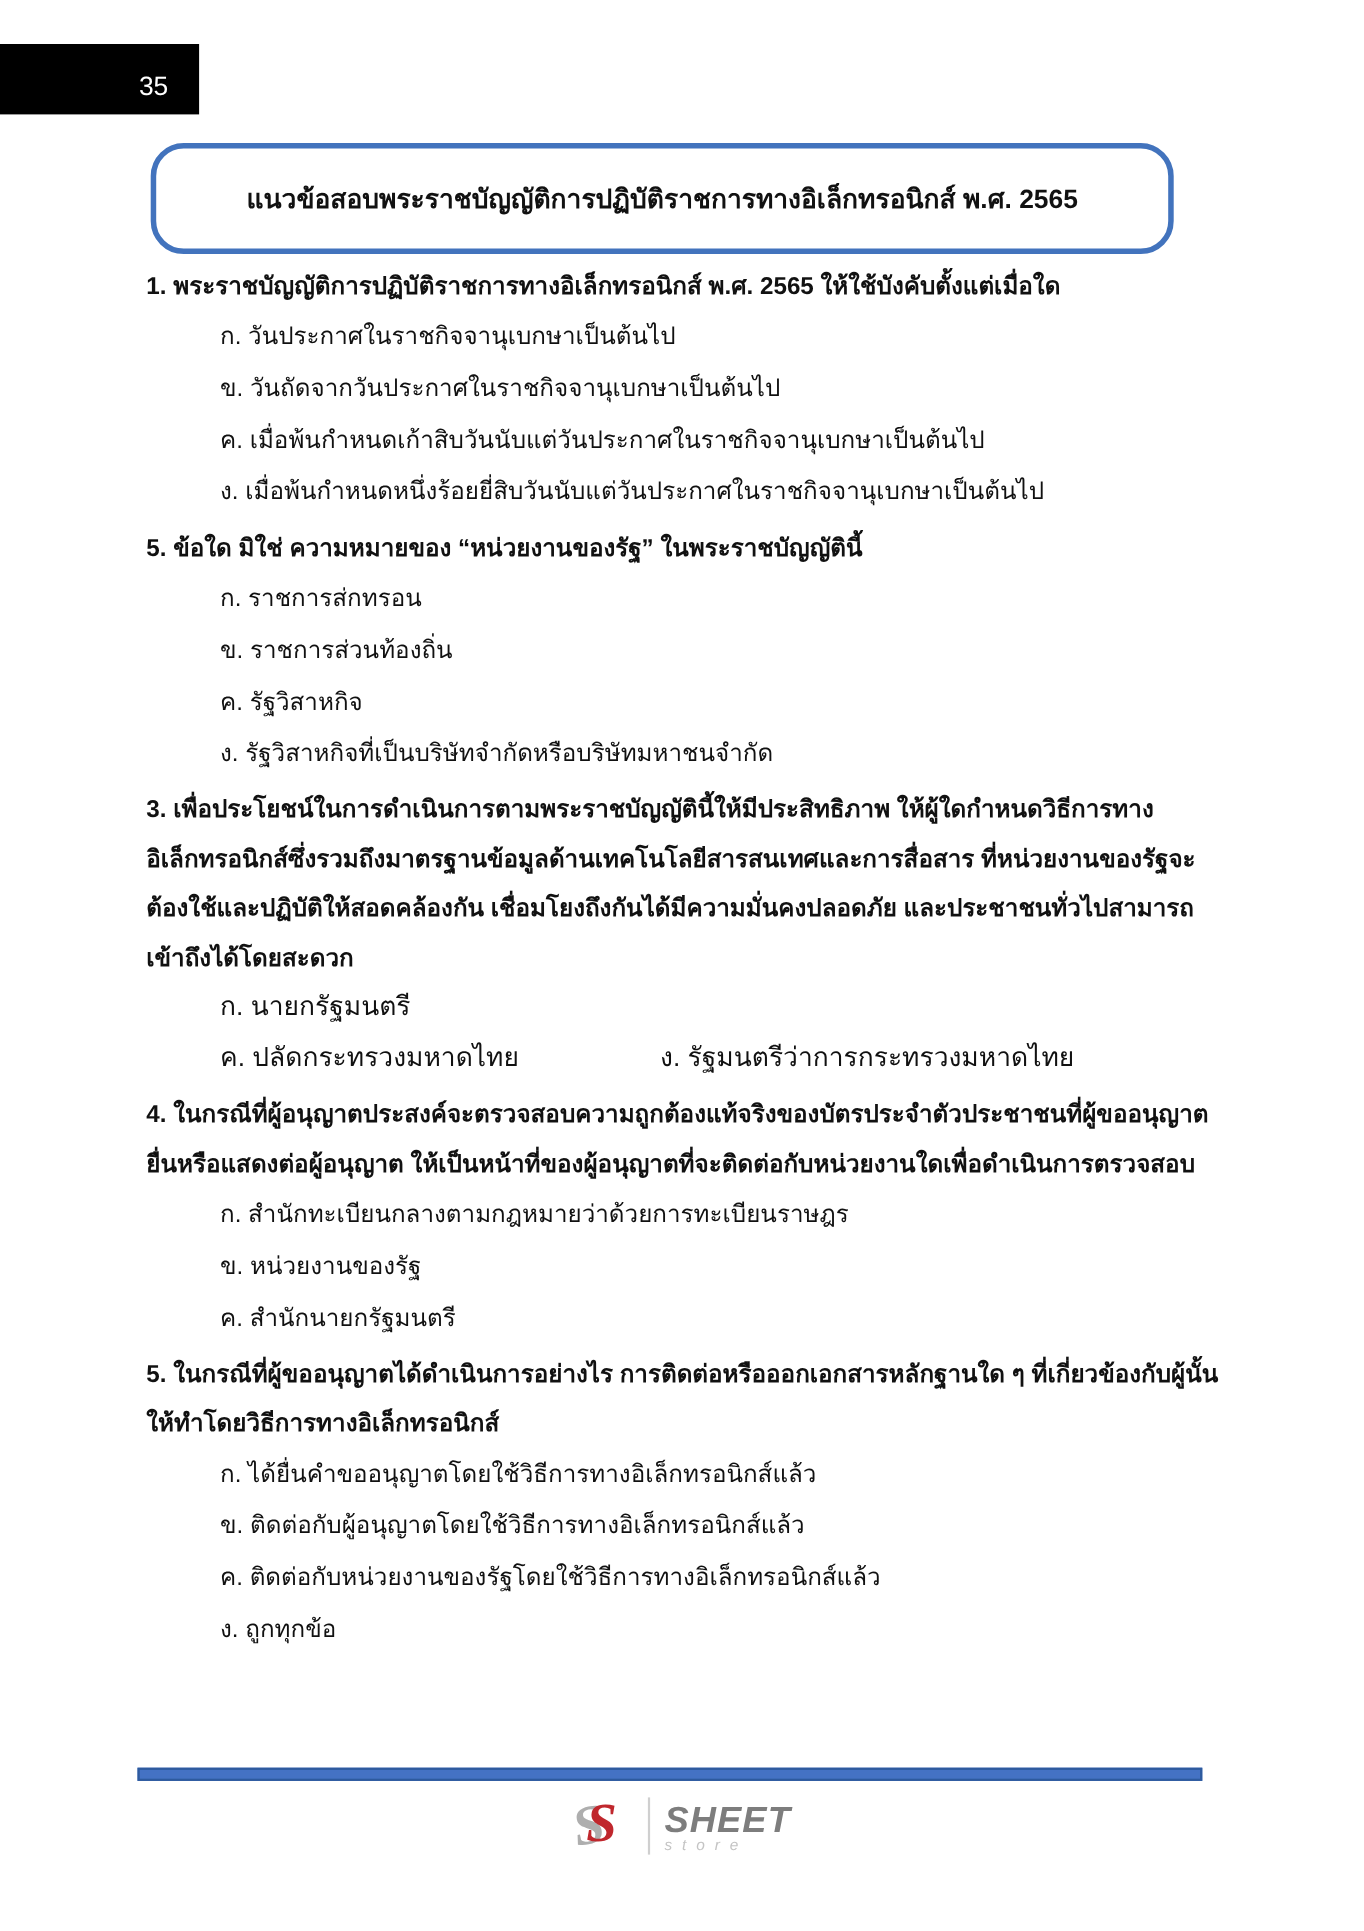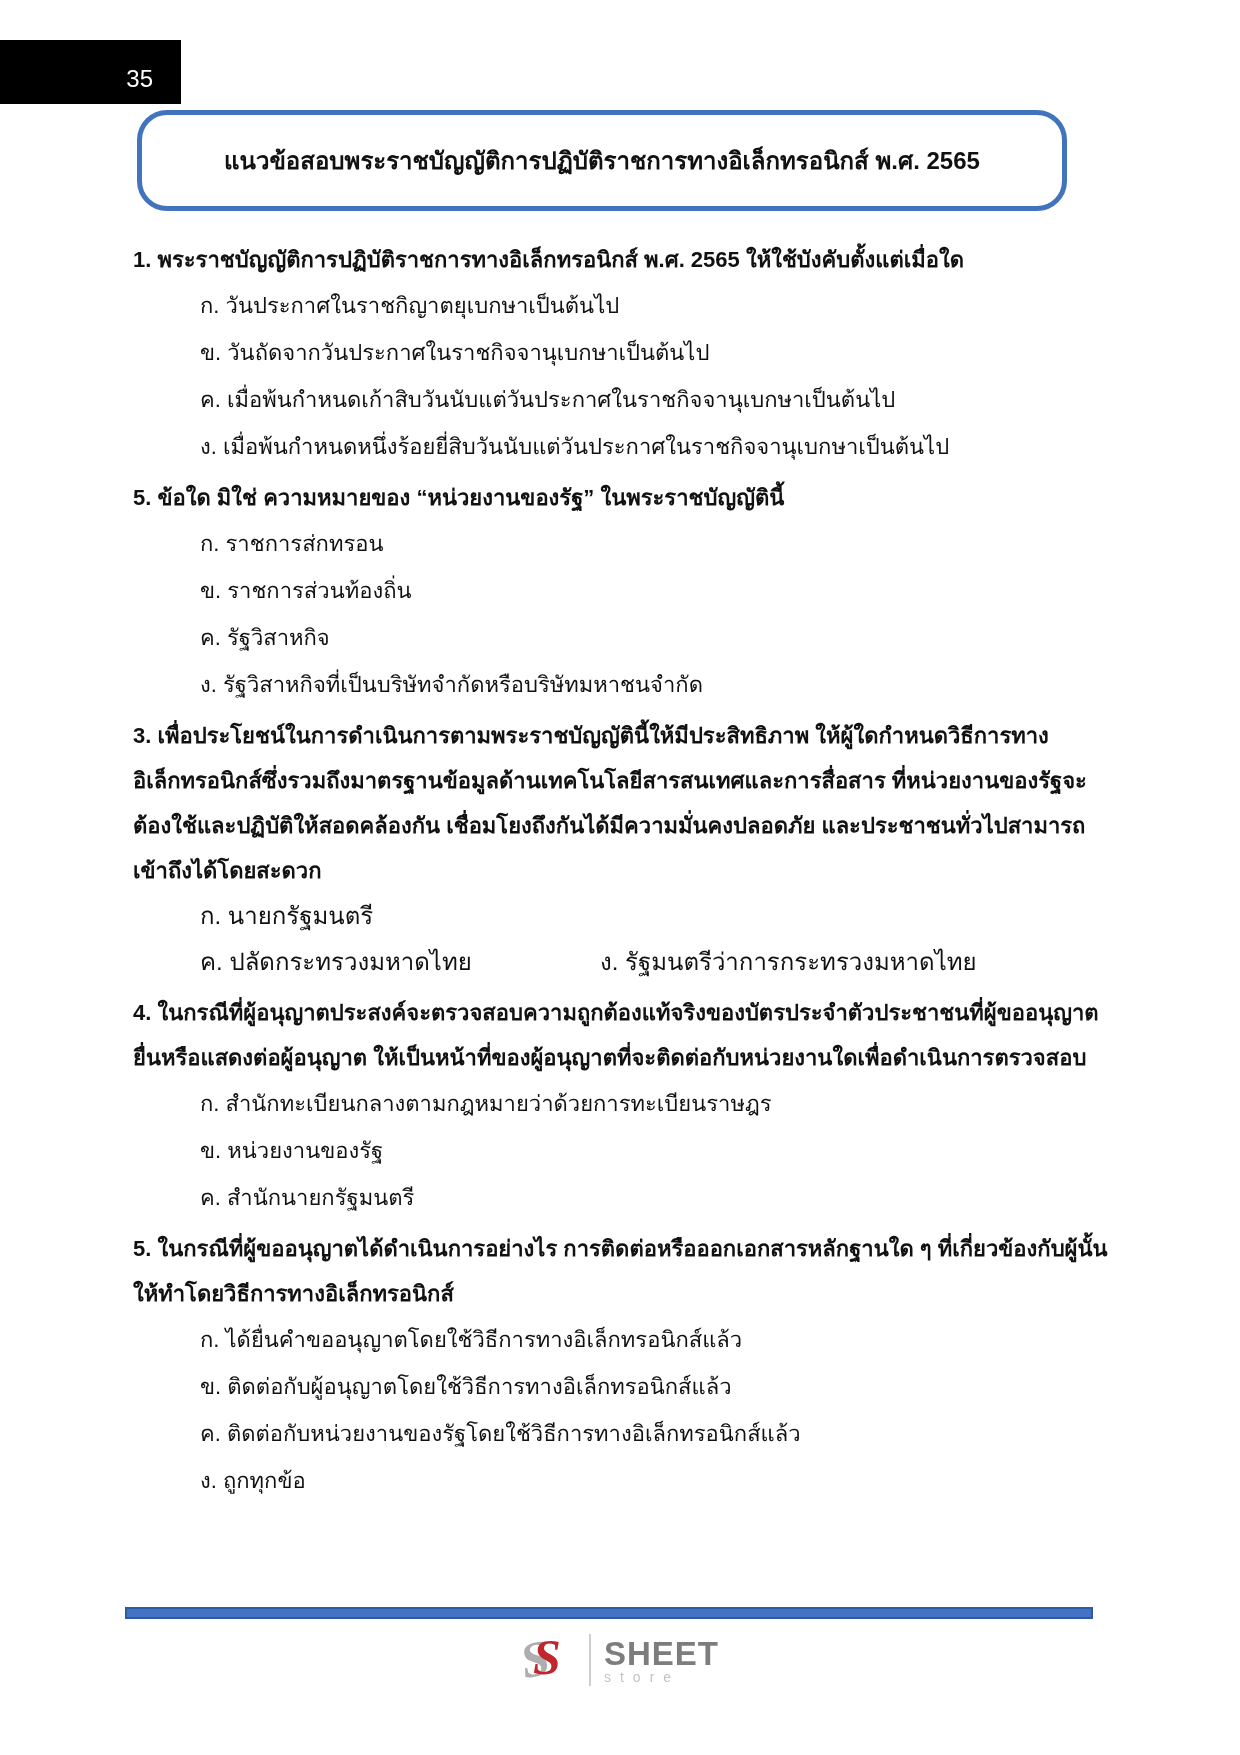--- a/index.html
+++ b/index.html
@@ -16,21 +16,21 @@
   
   .copyright-box{
     position:absolute;left:175px;top:14px;width:816px;height:66px;
     border:3px solid #1b1b1b;box-sizing:border-box;background:#fff;
     display:flex;align-items:center;justify-content:center;
     font-size:20px;box-shadow:0 2px 0 #4a4a4a;white-space:nowrap;
   }
 
   
   .title-box{
-    position:absolute;left:137px;top:110px;width:930px;height:101px;
+    position:absolute;left:137px;top:130px;width:930px;height:101px;
     border:5px solid #4273bd;border-radius:30px;box-sizing:border-box;
     display:flex;align-items:center;justify-content:center;background:#fff;
   }
   .title-box .t{font-size:24px;font-weight:bold;text-align:center;}
 
   
   .content{position:absolute;left:133px;top:237px;width:978px;}
   .qblock{margin:0 0 5px 0;}
   .q{font-weight:bold;font-size:22px;line-height:45px;margin:0;}
   .opt{font-size:22px;line-height:47px;padding-left:67px;}
@@ -53,21 +53,21 @@
     font-style:italic;font-weight:900;font-size:50px;line-height:1;
     color:#aeaeae;transform:rotate(-12deg);
   }
   .logo-icon .s-front{
     position:absolute;left:12px;top:2px;
     font-family:"Liberation Serif","DejaVu Serif",serif;
     font-style:italic;font-weight:900;font-size:50px;line-height:1;
     color:#c0272d;
   }
   .logo-divider{width:2px;height:52px;background:#cfcfcf;margin:0 13px 0 10px;}
-  .brand{display:flex;flex-direction:column;}
+  .brand{display:flex;flex-direction:column;font-style:italic;}
   .brand .name{font-size:33px;font-weight:bold;color:#7d7d7d;letter-spacing:1px;line-height:1;}
   .brand .sub{font-size:14px;color:#c4c4c4;letter-spacing:9px;line-height:1;margin-top:0;}
 </style>
 </head>
 <body>
 
 <div class="page">
 
   <div class="pagenum-box">
     <span>35</span>
@@ -75,21 +75,21 @@
 
 
   <div class="title-box">
     <span class="t">แนวข้อสอบพระราชบัญญัติการปฏิบัติราชการทางอิเล็กทรอนิกส์ พ.ศ. 2565</span>
   </div>
 
   <div class="content">
 
     <div class="qblock">
       <p class="q">1. พระราชบัญญัติการปฏิบัติราชการทางอิเล็กทรอนิกส์ พ.ศ. 2565 ให้ใช้บังคับตั้งแต่เมื่อใด</p>
-      <div class="opt">ก. วันประกาศในราชกิญาตยุเบกษาเป็นต้นไป</div>
+      <div class="opt">ก. วันประกาศในราชกิจจานุเบกษาเป็นต้นไป</div>
       <div class="opt">ข. วันถัดจากวันประกาศในราชกิจจานุเบกษาเป็นต้นไป</div>
       <div class="opt">ค. เมื่อพ้นกำหนดเก้าสิบวันนับแต่วันประกาศในราชกิจจานุเบกษาเป็นต้นไป</div>
       <div class="opt">ง. เมื่อพ้นกำหนดหนึ่งร้อยยี่สิบวันนับแต่วันประกาศในราชกิจจานุเบกษาเป็นต้นไป</div>
     </div>
 
     <div class="qblock">
       <p class="q">5. ข้อใด มิใช่ ความหมายของ “หน่วยงานของรัฐ” ในพระราชบัญญัตินี้</p>
       <div class="opt">ก. ราชการส่กทรอน</div>
       <div class="opt">ข. ราชการส่วนท้องถิ่น</div>
       <div class="opt">ค. รัฐวิสาหกิจ</div>

